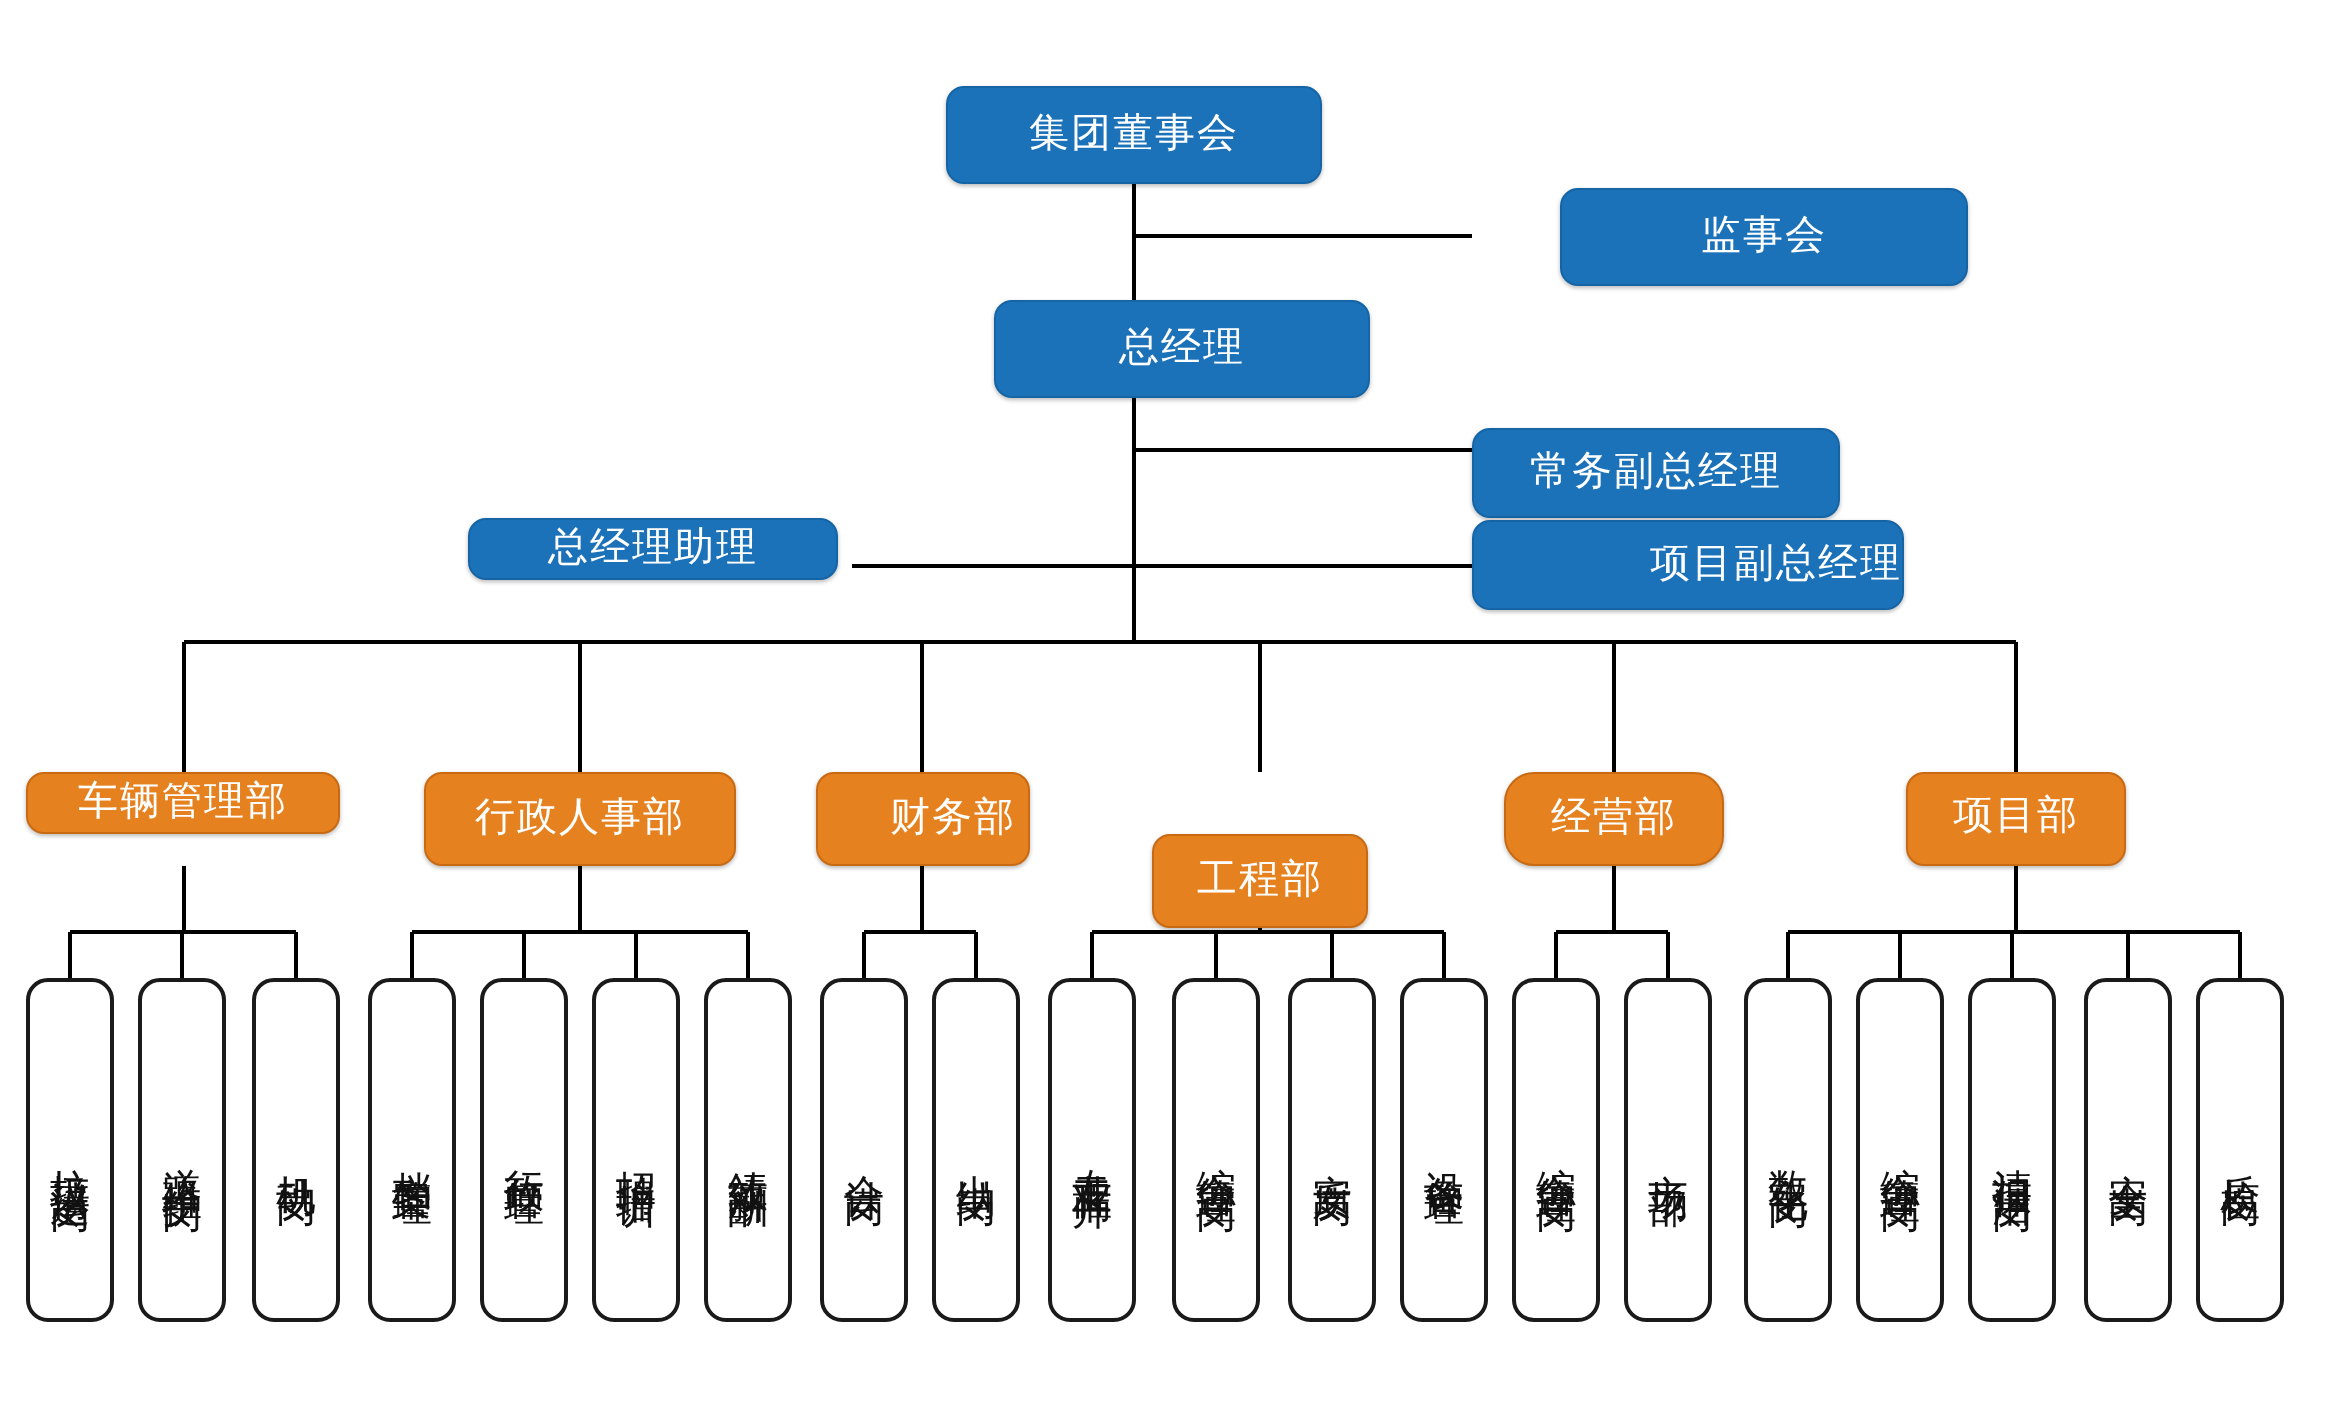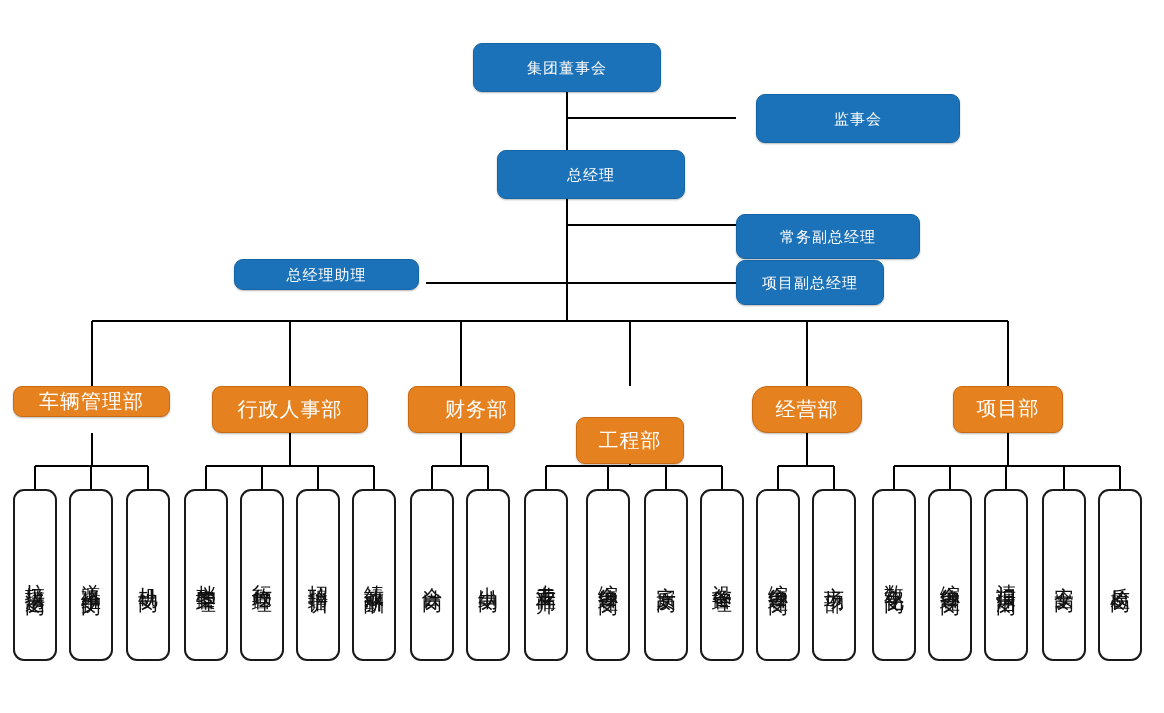--- a/index.html
+++ b/index.html
@@ -31,21 +31,21 @@
     justify-content: center;
     text-align: center;
     line-height: 1.15;
     white-space: nowrap;
   }
   .node-exec {
     background: #1C72B9;
     border: 1px solid #1565A6;
     border-radius: 9px;
     color: #ffffff;
-    font-size: 15px;
+    font-size: 20px;
     letter-spacing: 1px;
     box-shadow: 0 1px 2px rgba(0,0,0,0.28);
   }
   .node-dept {
     background: #E5821F;
     border: 1px solid #C96A12;
     border-radius: 9px;
     color: #ffffff;
     font-size: 20px;
     letter-spacing: 1px;
@@ -118,33 +118,33 @@
       <line x1="950" y1="466" x2="950" y2="489" stroke="#000000" stroke-width="1.6" shape-rendering="crispEdges"></line>
       <line x1="1006" y1="466" x2="1006" y2="489" stroke="#000000" stroke-width="1.6" shape-rendering="crispEdges"></line>
       <line x1="1064" y1="466" x2="1064" y2="489" stroke="#000000" stroke-width="1.6" shape-rendering="crispEdges"></line>
       <line x1="1120" y1="466" x2="1120" y2="489" stroke="#000000" stroke-width="1.6" shape-rendering="crispEdges"></line>
     </svg>
 
   <div id="node-layer">
       <div class="node node-exec" style="left: 473px; top: 43px; width: 188px; height: 49px;">
         <span>集团董事会</span>
       </div>
-      <div class="node node-exec" style="left: 756px; top: 94px; width: 204px; height: 49px;">
+      <div class="node node-exec" style="left: 780px; top: 94px; width: 204px; height: 49px;">
         <span>监事会</span>
       </div>
       <div class="node node-exec" style="left: 473px; top: 150px; width: 188px; height: 49px; margin-left: 24px;">
         <span>总经理</span>
       </div>
       <div class="node node-exec" style="left: 736px; top: 214px; width: 184px; height: 45px;">
         <span>常务副总经理</span>
       </div>
       <div class="node node-exec" style="left: 234px; top: 259px; width: 185px; height: 31px;">
         <span>总经理助理</span>
       </div>
-      <div class="node node-exec" style="left: 736px; top: 260px; width: 148px; height: 45px;">
+      <div class="node node-exec" style="left: 736px; top: 260px; width: 216px; height: 45px; justify-content: flex-end;">
         <span>项目副总经理</span>
       </div>
       <div class="node node-dept" style="left: 13px; top: 386px; width: 157px; height: 31px;">
         <span>车辆管理部</span>
       </div>
       <div class="node node-dept" style="left: 212px; top: 386px; width: 156px; height: 47px;">
         <span>行政人事部</span>
       </div>
       <div class="node node-dept" style="left: 408px; top: 386px; width: 107px; height: 47px; padding-left: 30px;">
         <span>财务部</span>

